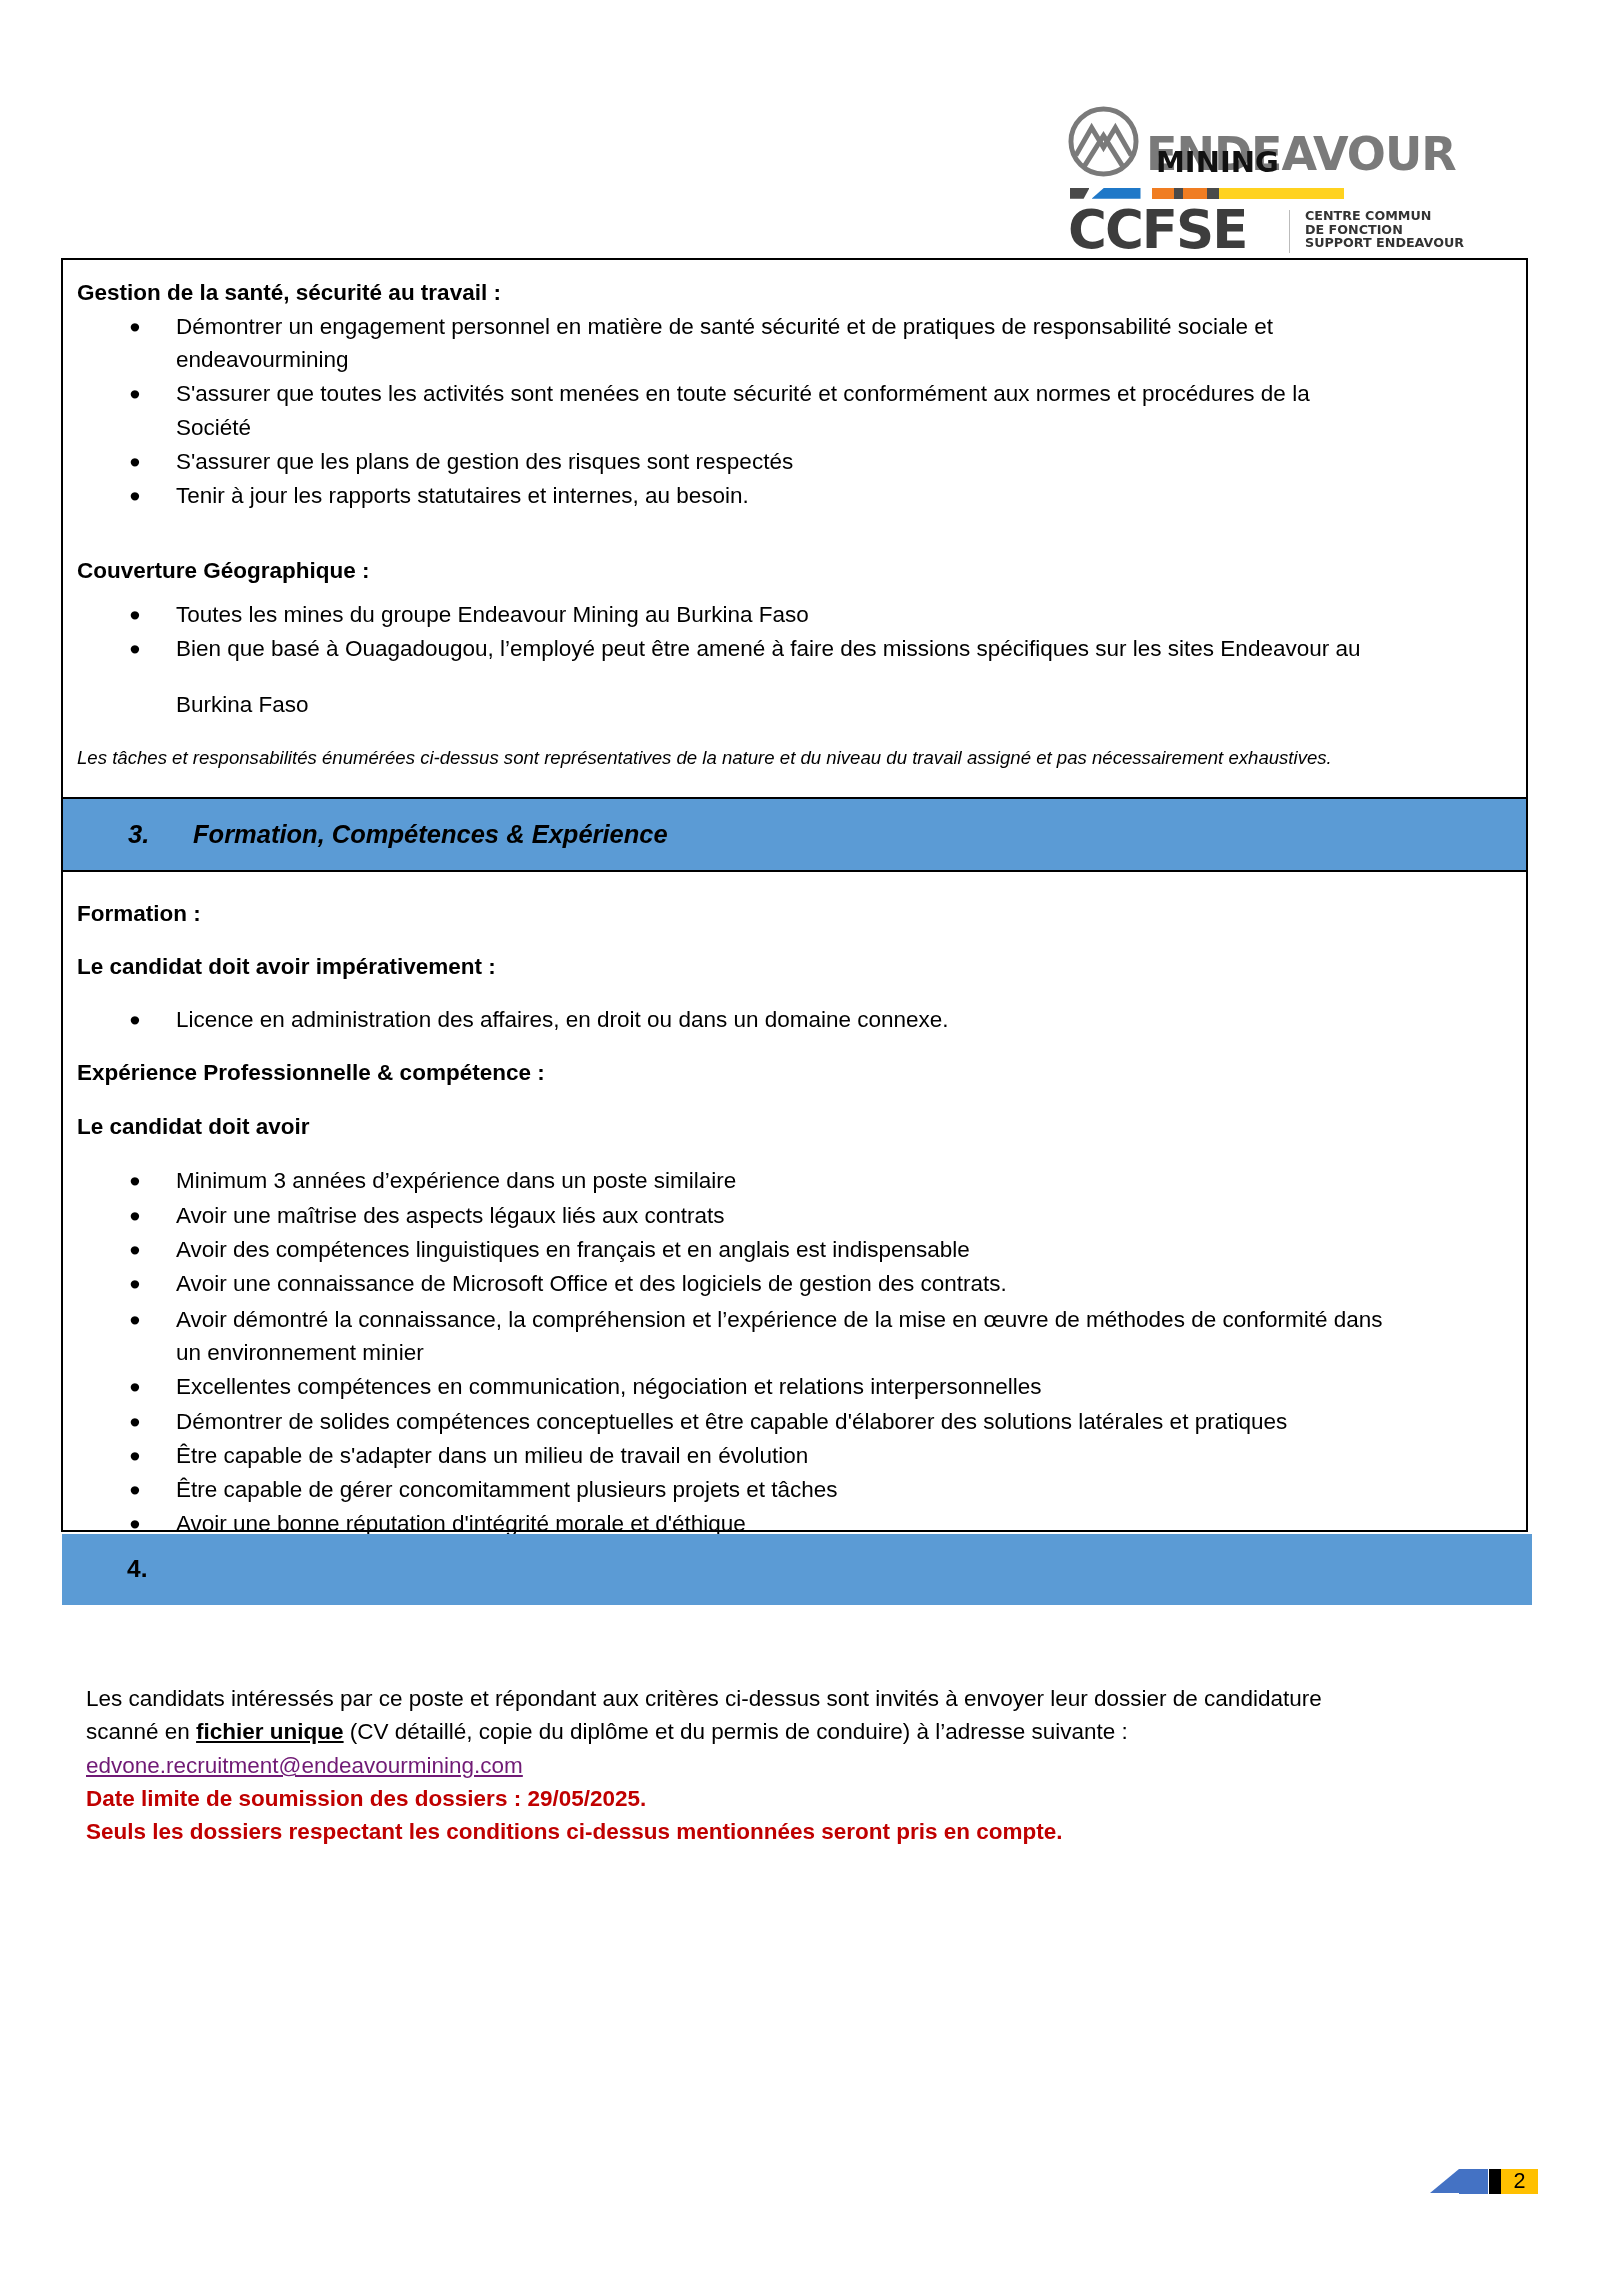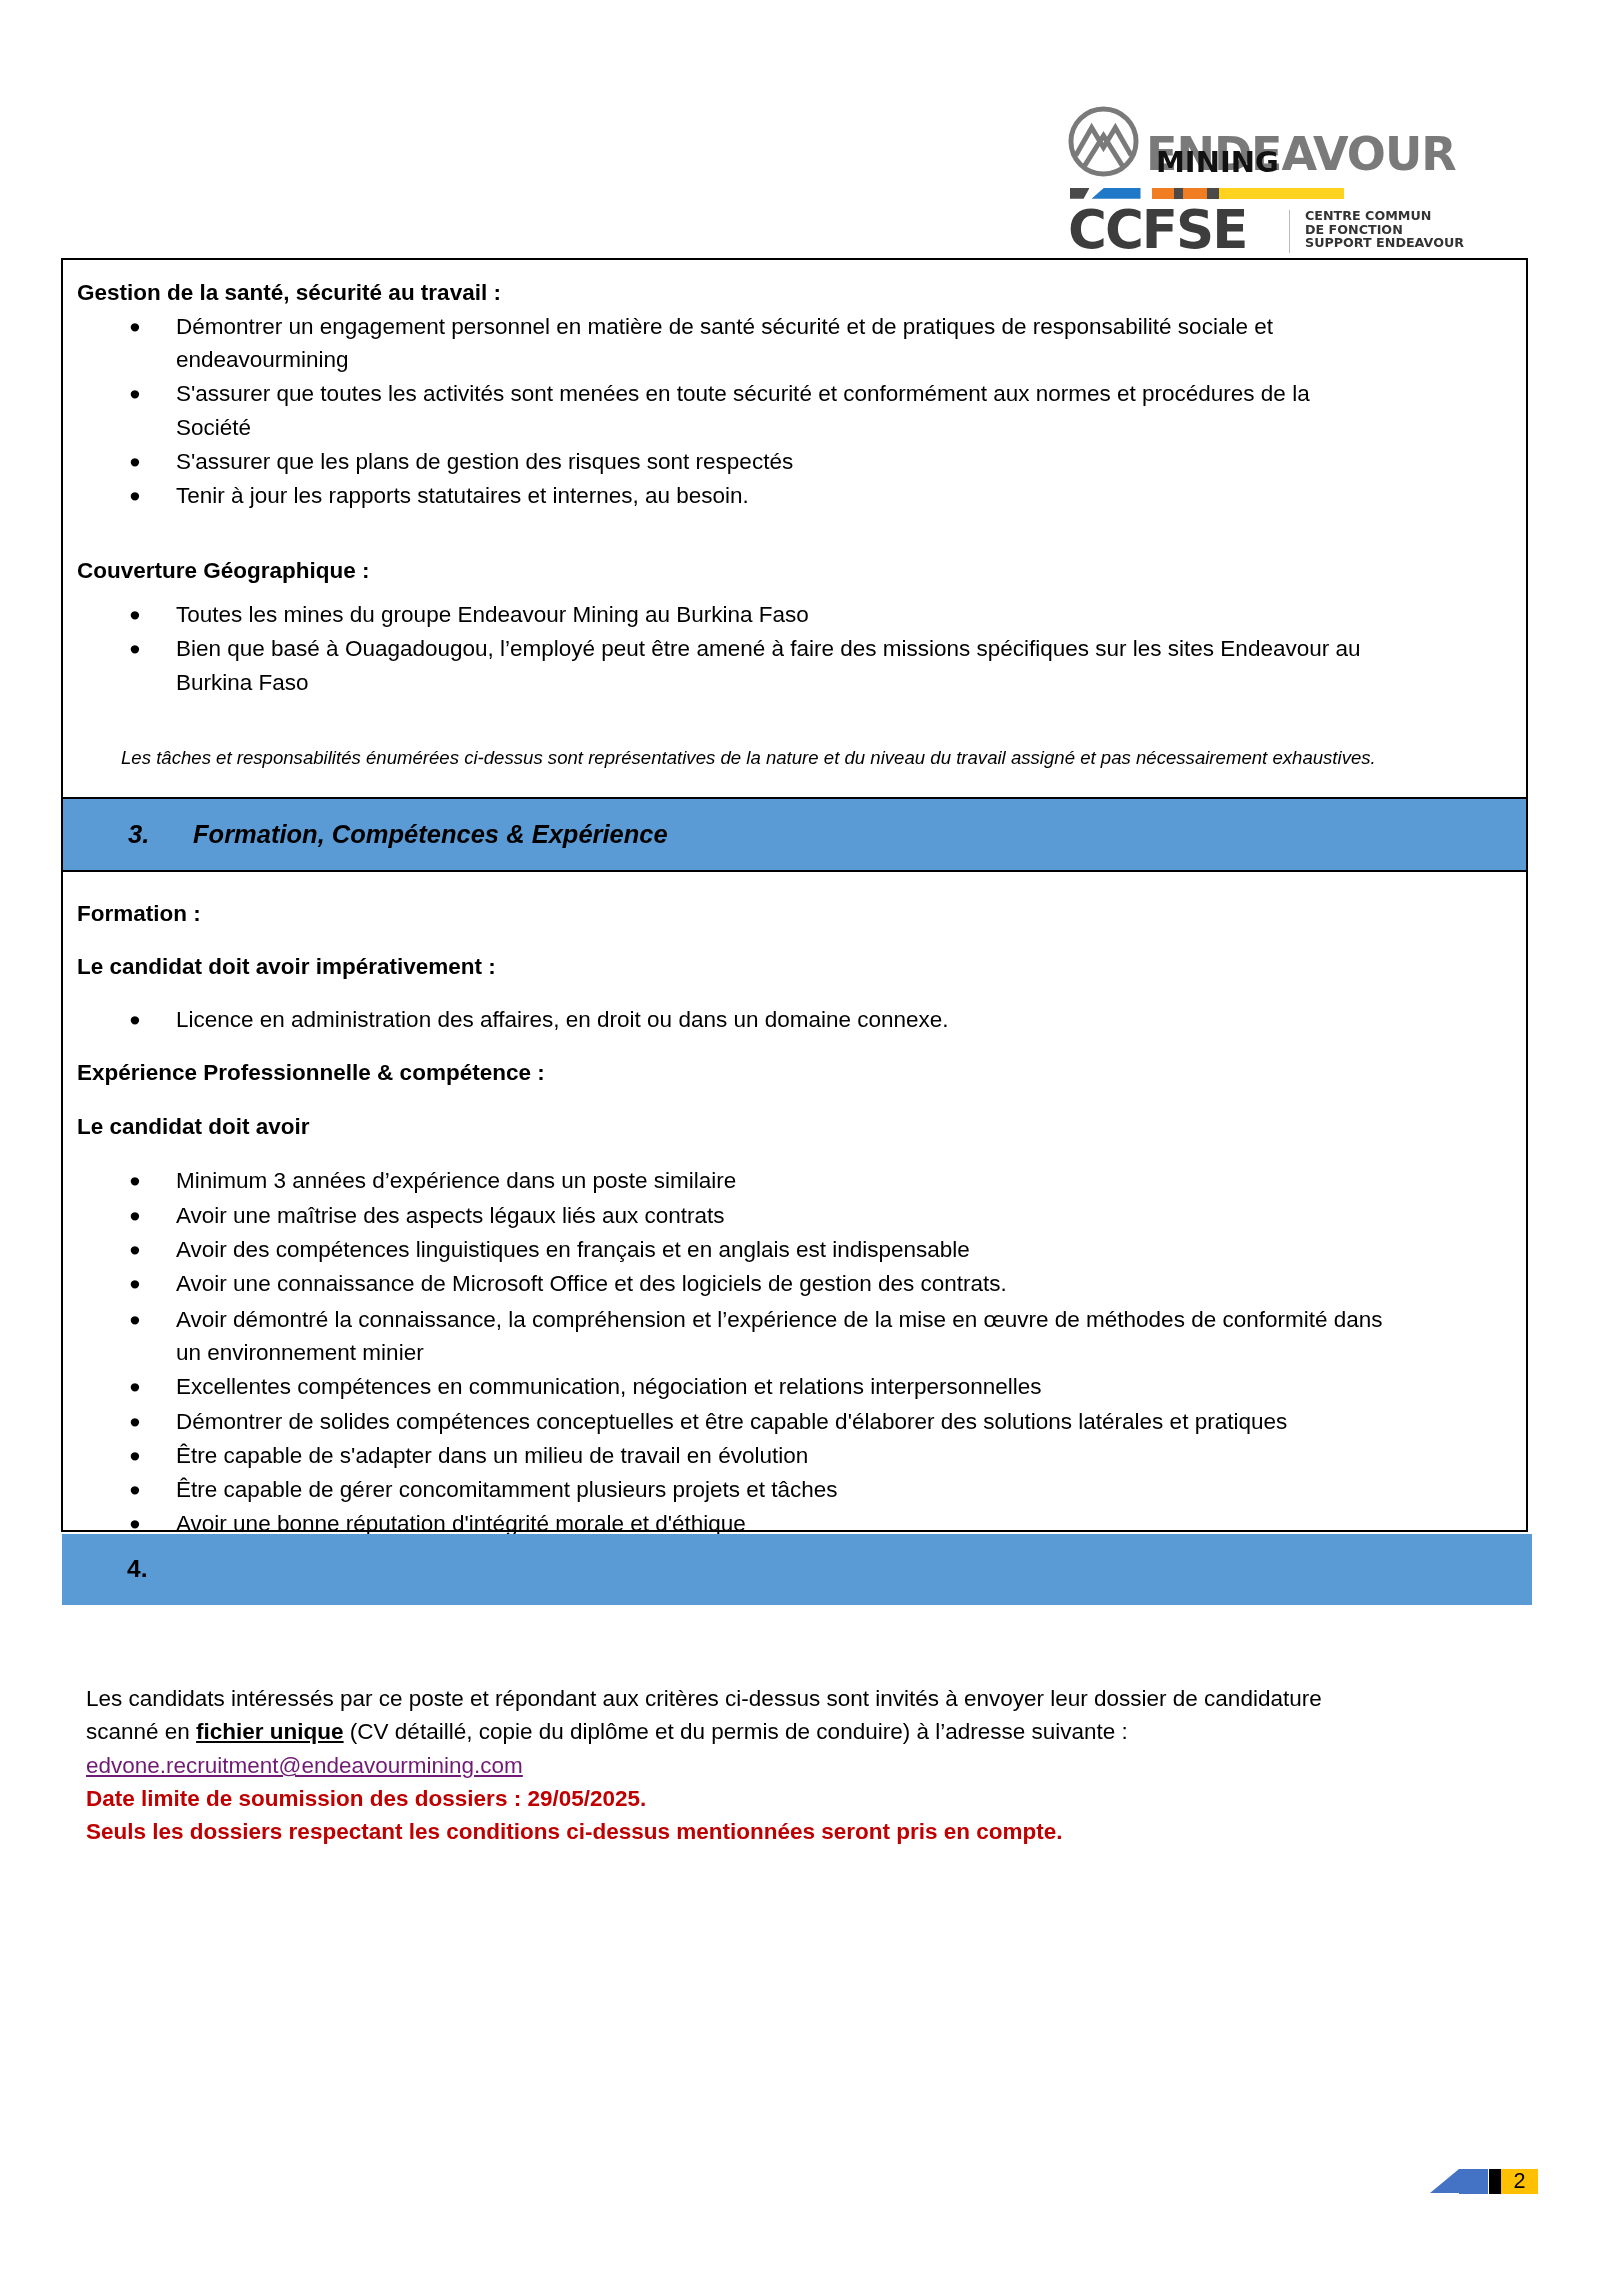--- a/index.html
+++ b/index.html
@@ -15,21 +15,21 @@
   .logo-ccfse { position:absolute; left:2px; top:102px; font-size:53px; font-weight:bold; color:#3d3d3d; line-height:51px; font-family:"DejaVu Sans", sans-serif; letter-spacing:-2px; }
   .logo-divider { position:absolute; left:223px; top:108px; width:1px; height:43px; background:#bbb; }
   .logo-sub { position:absolute; left:239px; top:107px; font-size:12.7px; font-weight:bold; color:#333; line-height:13.7px; font-family:"DejaVu Sans", sans-serif; }
 
   
   .box { position:absolute; left:61px; top:258px; width:1467px; height:1274px; border:2.9px solid #000; box-sizing:border-box; }
   .line { position:absolute; left:77px; font-size:22.5px; line-height:33px; white-space:nowrap; }
   .bold { font-weight:bold; }
   .bullet { position:absolute; left:129px; font-size:19.6px; line-height:33px; }
   .btext { position:absolute; left:176px; font-size:22.5px; line-height:33px; white-space:nowrap; }
-  .note { position:absolute; left:77px; width:1449px; font-size:18.6px; line-height:30px; font-style:italic; text-align:justify;margin-left:44px; }
+  .note { position:absolute; left:77px; width:1449px; font-size:18.6px; line-height:30px; font-style:italic; text-align:justify; }
 
   .section-bar { position:absolute; left:61px; width:1467px; background:#5B9BD5; box-sizing:border-box; }
   .section-bar.s3 { top:797px; height:75px; border-top:2.9px solid #000; border-bottom:2.9px solid #000; border-left:2.9px solid #000; border-right:2.9px solid #000; }
   .section-bar.s4 { top:1534px; height:71px; left:62px; width:1470px; }
   .sec-num { position:absolute; left:65px; font-weight:bold; color:#000; }
   .sec-title { position:absolute; left:114px; font-weight:bold; color:#000; white-space:nowrap;margin-left:16px; }
   .s3 .sec-num, .s3 .sec-title { top:20.6px; font-size:25.5px; font-style:italic; line-height:29px; }
   .s4 .sec-num { top:19.6px; font-size:24.5px; line-height:29px; left:65px; }
   .s4 .sec-title { top:20.6px; font-size:22.5px; line-height:29px; }
 
@@ -89,21 +89,21 @@
 <span class="bullet" style="top:479px">●</span>
 <div class="btext" style="top:479px">Tenir à jour les rapports statutaires et internes, au besoin.</div>
 
 <div class="line bold" style="top:554px">Couverture Géographique :</div>
 
 <span class="bullet" style="top:598px">●</span>
 <div class="btext" style="top:598px">Toutes les mines du groupe Endeavour Mining au Burkina Faso</div>
 
 <span class="bullet" style="top:632px">●</span>
 <div class="btext" style="top:632px">Bien que basé à Ouagadougou, l’employé peut être amené à faire des missions spécifiques sur les sites Endeavour  au</div>
-<div class="btext" style="top:666px">Burkina Faso</div>
+<div class="btext" style="top:688px">Burkina Faso</div>
 
 <div class="note" style="top:743px">Les tâches et responsabilités énumérées ci-dessus sont représentatives de la nature et du niveau du travail assigné et pas nécessairement exhaustives.</div>
 
 <div class="section-bar s3">
   <span class="sec-num">3.</span>
   <span class="sec-title">Formation, Compétences &amp; Expérience</span>
 </div>
 
 <div class="line bold" style="top:897px">Formation :</div>
 <div class="line bold" style="top:950px">Le candidat doit avoir impérativement :</div>

